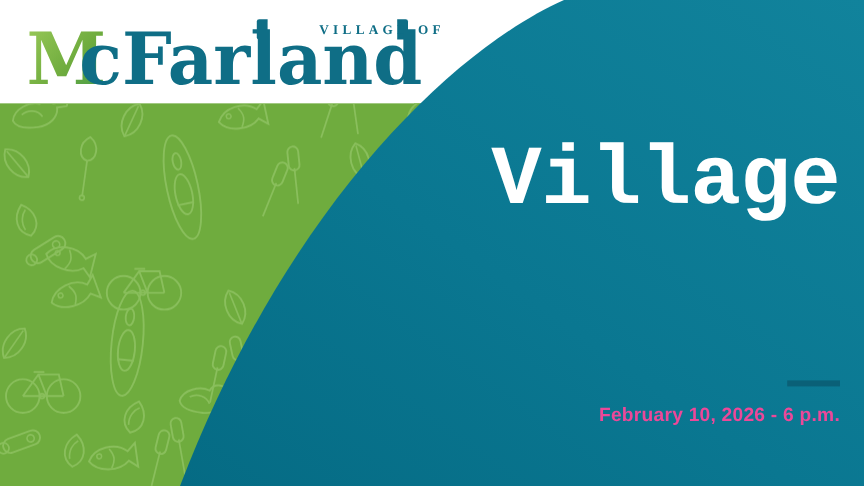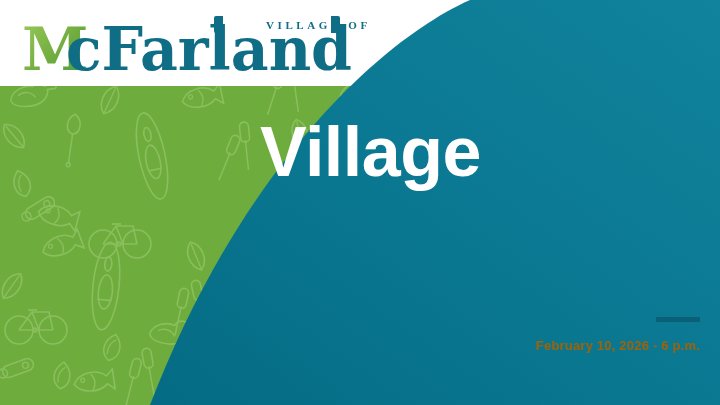--- a/index.html
+++ b/index.html
@@ -88,22 +88,23 @@
     font-size: 0; 
     white-space: nowrap;
   }
 
   
   .headline {
     position: absolute;
     right: 20px;
     top: 118px;
     width: 440px;
+    text-align: right;
     z-index: 7;
-    font-family: Liberation Sans, sans-serif;
+    font-family: Liberation Mono, monospace;
     font-weight: bold;
     font-size: 70px;
     line-height: 0.98;
     color: #ffffff;
     letter-spacing: -0.5px;
   }
   .headline .line { display: block; }
 
   .rule {
     position: absolute;
@@ -115,23 +116,23 @@
     z-index: 7;
   }
 
   .date {
     position: absolute;
     right: 20px;
     top: 338px;
     z-index: 7;
     font-family: "Liberation Sans", sans-serif;
     font-weight: bold;
-    font-size: 13px;
+    font-size: 16px;
     letter-spacing: 0.2px;
-    color: #a16207;
+    color: #ec4899;
     text-align: right;
     white-space: nowrap;
   }
 </style>
 </head>
 <body>
 
 <div id="canvas">
 
   <div class="bg-green"></div>

